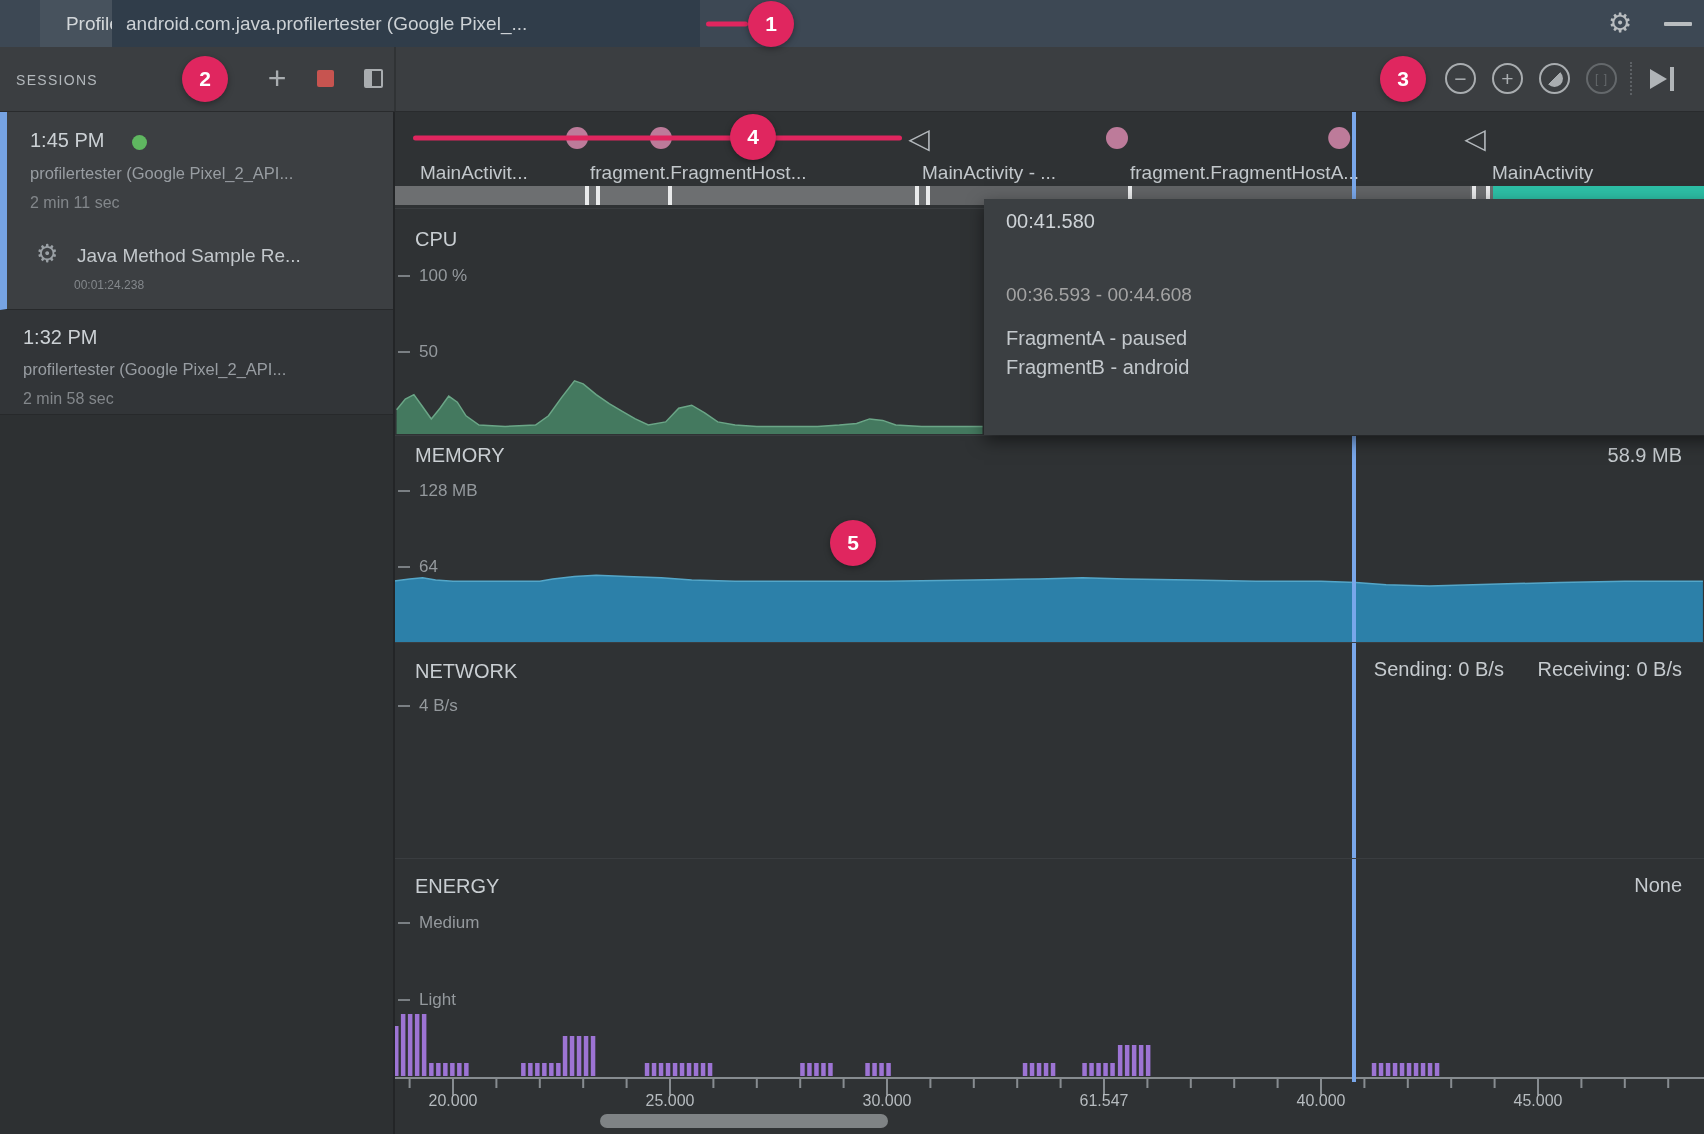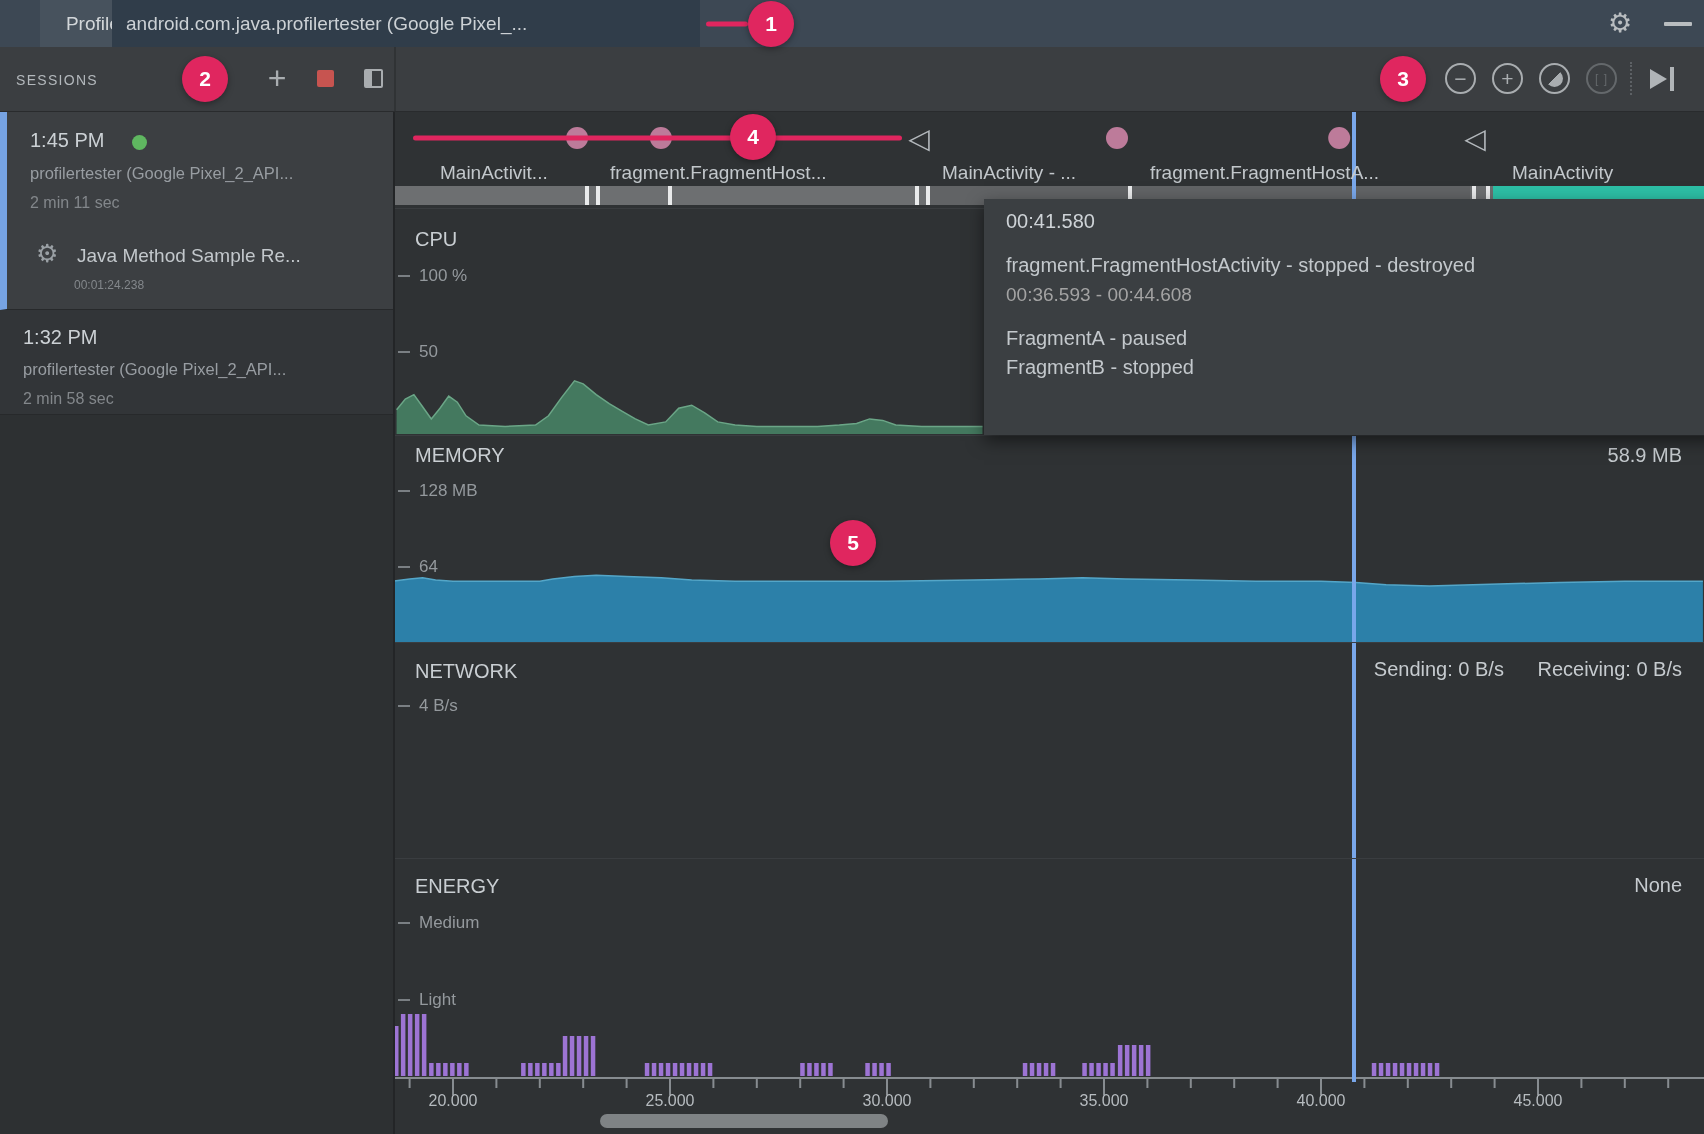--- a/index.html
+++ b/index.html
@@ -53,21 +53,21 @@
   .s-child-ts{left:67px;top:166px;font-size:12px;color:#83878b;}
   .sess-2 .s-time{top:16px}.sess-2 .s-device{top:50px}.sess-2 .s-dur{top:80px}
   
   .mtext{position:absolute;white-space:nowrap;z-index:12;}
   .sec-title{font-size:20px;color:#c9ced2;}
   .tickrow{font-size:17px;color:#94999d;}
   .tickrow::before{content:"";display:inline-block;width:12px;height:2px;background:#7a7f83;
                    margin-right:9px;vertical-align:4px;}
   .right-val{font-size:20px;color:#c6cbcf;right:22px;text-align:right;}
   .net-right span{margin-left:28px;}
-  .evt-label{position:absolute;top:162px;font-size:19px;color:#c2c7cb;white-space:nowrap;z-index:12;margin-left:20px;}
+  .evt-label{position:absolute;top:162px;font-size:19px;color:#c2c7cb;white-space:nowrap;z-index:12;}
   .back-tri{position:absolute;font-size:28px;color:#b4b9bd;transform:translate(-50%,-50%);z-index:6;}
   .ruler-label{position:absolute;top:1092px;font-size:16px;color:#b6bbbf;transform:translateX(-50%);z-index:12;}
   .hdiv{position:absolute;left:395px;width:1309px;height:1px;background:#3a3d40;z-index:3;}
   .scrollbar{position:absolute;left:600px;top:1114px;width:288px;height:14px;border-radius:7px;
              background:#7f8385;z-index:12;}
   
   .tooltip{position:absolute;left:984px;top:199px;width:849px;height:236px;background:#3b3f42;
            box-shadow:0 6px 16px rgba(0,0,0,.5);z-index:40;}
   .tooltip div{position:absolute;left:22px;white-space:nowrap;}
   .tt-time{top:11px;font-size:20px;color:#ced3d7;}
@@ -278,30 +278,29 @@
 
   <div class="mtext sec-title" style="left:415px;top:875px">ENERGY</div>
   <div class="mtext right-val" style="top:874px">None</div>
   <div class="mtext tickrow" style="left:398px;top:913px">Medium</div>
   <div class="mtext tickrow" style="left:398px;top:990px">Light</div>
 
   <div class="scrollbar"></div>
 
   <div class="tooltip">
     <div class="tt-time">00:41.580</div>
-    <div class="tt-main">fragment.FragmentHostActivity - stopped - destroyed</div>
     <div class="tt-range">00:36.593 - 00:44.608</div>
     <div class="tt-a">FragmentA - paused</div>
-    <div class="tt-b">FragmentB - stopped</div>
+    <div class="tt-b">FragmentB - android</div>
   </div>
 
 <div class="ruler-label" style="left:453px">20.000</div>
     <div class="ruler-label" style="left:670px">25.000</div>
     <div class="ruler-label" style="left:887px">30.000</div>
-    <div class="ruler-label" style="left:1104px">35.000</div>
+    <div class="ruler-label" style="left:1104px">61.547</div>
     <div class="ruler-label" style="left:1321px">40.000</div>
     <div class="ruler-label" style="left:1538px">45.000</div>
     <div class="evt-label" style="left:420px">MainActivit...</div>
     <div class="evt-label" style="left:590px">fragment.FragmentHost...</div>
     <div class="evt-label" style="left:922px">MainActivity - ...</div>
     <div class="evt-label" style="left:1130px">fragment.FragmentHostA...</div>
     <div class="evt-label" style="left:1492px">MainActivity</div>
     <div class="back-tri" style="left:919px;top:138px">◁</div>
     <div class="back-tri" style="left:1475px;top:138px">◁</div>
     <div class="ann-line" style="left:706px;top:24px;width:42px;background:#e0265f"></div>

